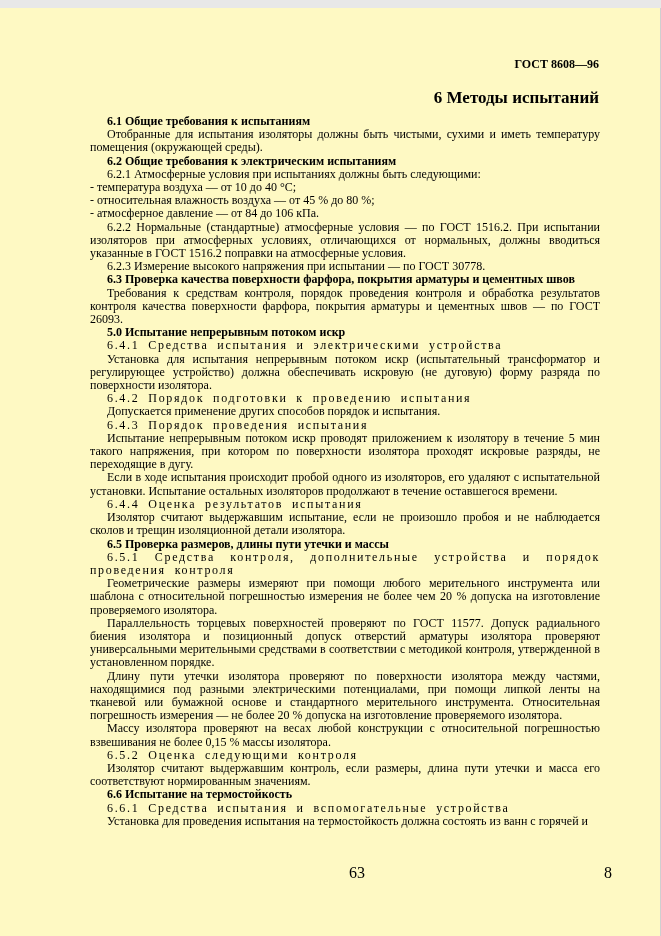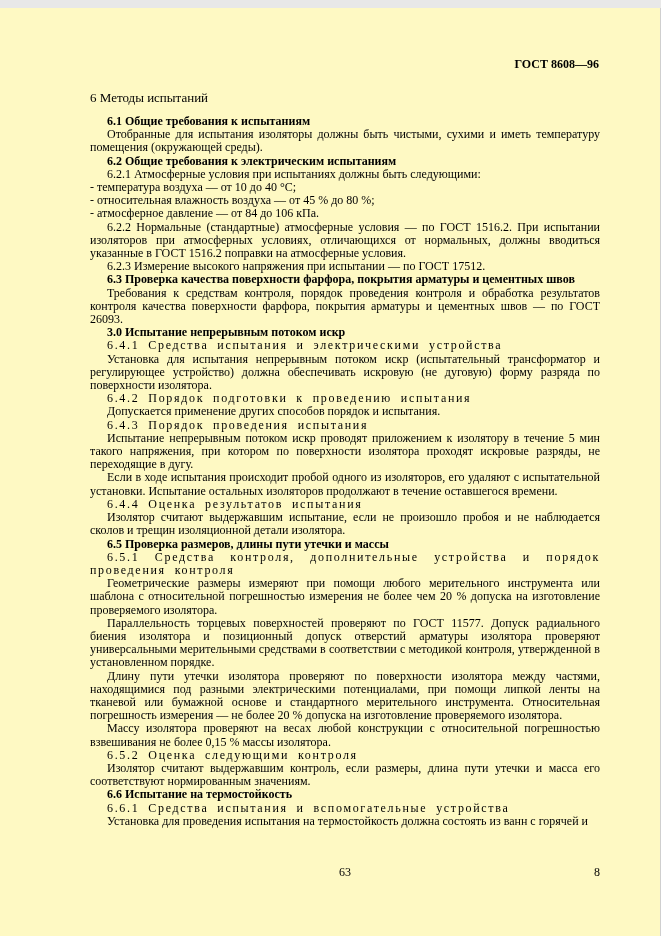--- a/index.html
+++ b/index.html
@@ -22,23 +22,24 @@
     border-bottom: 1px solid #cfcfcf;
   }
   .doc-header {
     text-align: right;
     font-weight: bold;
     font-size: 12px;
     line-height: 13px;
   }
   .section-title {
     margin: 20px 0 10px 0;
-    font-size: 13px;
-    font-weight: normal;
+    font-size: 17px;
+    font-weight: bold;
     line-height: 14px;
+    text-align: right;
   }
   .content {
     width: 510px;
   }
   .content p {
     margin: 0;
     font-size: 12px;
     line-height: 13.2px;
     text-align: justify;
     text-indent: 17px;
@@ -49,24 +50,24 @@
   .content p.spaced {
     letter-spacing: 0.14em;
     word-spacing: 0.35em;
   }
   .content p.list {
     text-indent: 0;
   }
   .doc-footer {
     position: absolute;
     top: 858px;
-    left: 90px;
+    left: 102px;
     width: 510px;
     display: flex;
-    font-size: 12px;
+    font-size: 16px;
     line-height: 13px;
   }
   .doc-footer .f-left,
   .doc-footer .f-center,
   .doc-footer .f-right {
     flex: 1;
   }
   .doc-footer .f-center { text-align: center; }
   .doc-footer .f-right  { text-align: right; }
 </style>
@@ -83,24 +84,24 @@
 
   <div id="content" class="content">
       <p class="para heading">6.1 Общие требования к испытаниям</p>
       <p class="para body">Отобранные для испытания изоляторы должны быть чистыми, сухими и иметь температуру помещения (окружающей среды).</p>
       <p class="para heading">6.2 Общие требования к электрическим испытаниям</p>
       <p class="para body">6.2.1 Атмосферные условия при испытаниях должны быть следующими:</p>
       <p class="para list">- температура воздуха — от 10 до 40 °С;</p>
       <p class="para list">- относительная влажность воздуха — от 45 % до 80 %;</p>
       <p class="para list">- атмосферное давление — от 84 до 106 кПа.</p>
       <p class="para body">6.2.2 Нормальные (стандартные) атмосферные условия — по ГОСТ 1516.2. При испытании изоляторов при атмосферных условиях, отличающихся от нормальных, должны вводиться указанные в ГОСТ 1516.2 поправки на атмосферные условия.</p>
-      <p class="para body">6.2.3 Измерение высокого напряжения при испытании — по ГОСТ 17512.</p>
+      <p class="para body">6.2.3 Измерение высокого напряжения при испытании — по ГОСТ 30778.</p>
       <p class="para heading">6.3 Проверка качества поверхности фарфора, покрытия арматуры и цементных швов</p>
       <p class="para body">Требования к средствам контроля, порядок проведения контроля и обработка результатов контроля качества поверхности фарфора, покрытия арматуры и цементных швов — по ГОСТ 26093.</p>
-      <p class="para heading">3.0 Испытание непрерывным потоком искр</p>
+      <p class="para heading">5.0 Испытание непрерывным потоком искр</p>
       <p class="para spaced">6.4.1 Средства испытания и электрическими устройства</p>
       <p class="para body">Установка для испытания непрерывным потоком искр (испытательный трансформатор и регулирующее устройство) должна обеспечивать искровую (не дуговую) форму разряда по поверхности изолятора.</p>
       <p class="para spaced">6.4.2 Порядок подготовки к проведению испытания</p>
       <p class="para body">Допускается применение других способов порядок и испытания.</p>
       <p class="para spaced">6.4.3 Порядок проведения испытания</p>
       <p class="para body">Испытание непрерывным потоком искр проводят приложением к изолятору в течение 5 мин такого напряжения, при котором по поверхности изолятора проходят искровые разряды, не переходящие в дугу.</p>
       <p class="para body">Если в ходе испытания происходит пробой одного из изоляторов, его удаляют с испытательной установки. Испытание остальных изоляторов продолжают в течение оставшегося времени.</p>
       <p class="para spaced">6.4.4 Оценка результатов испытания</p>
       <p class="para body">Изолятор считают выдержавшим испытание, если не произошло пробоя и не наблюдается сколов и трещин изоляционной детали изолятора.</p>
       <p class="para heading">6.5 Проверка размеров, длины пути утечки и массы</p>

